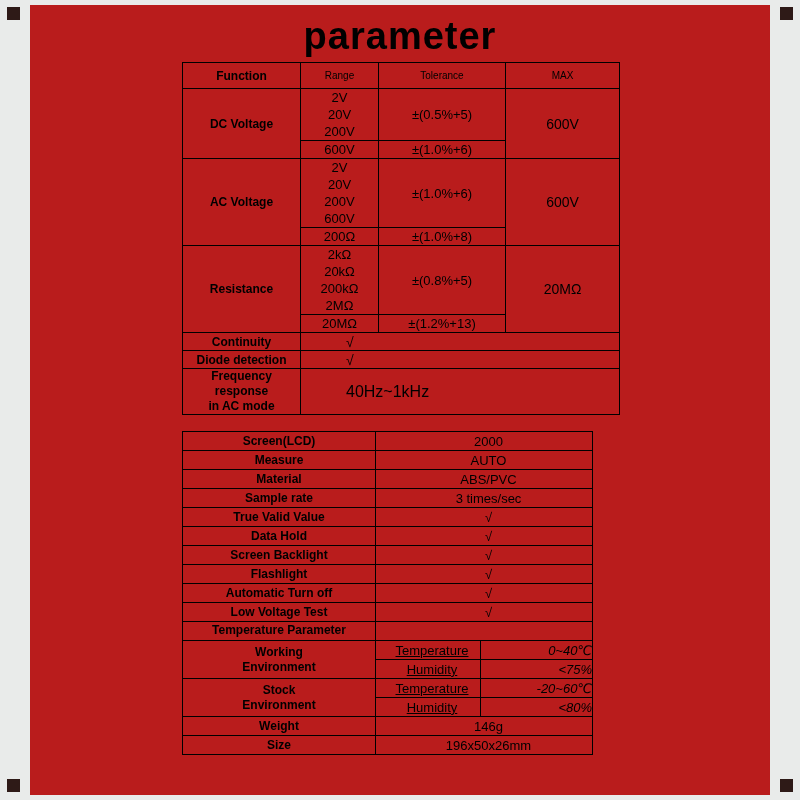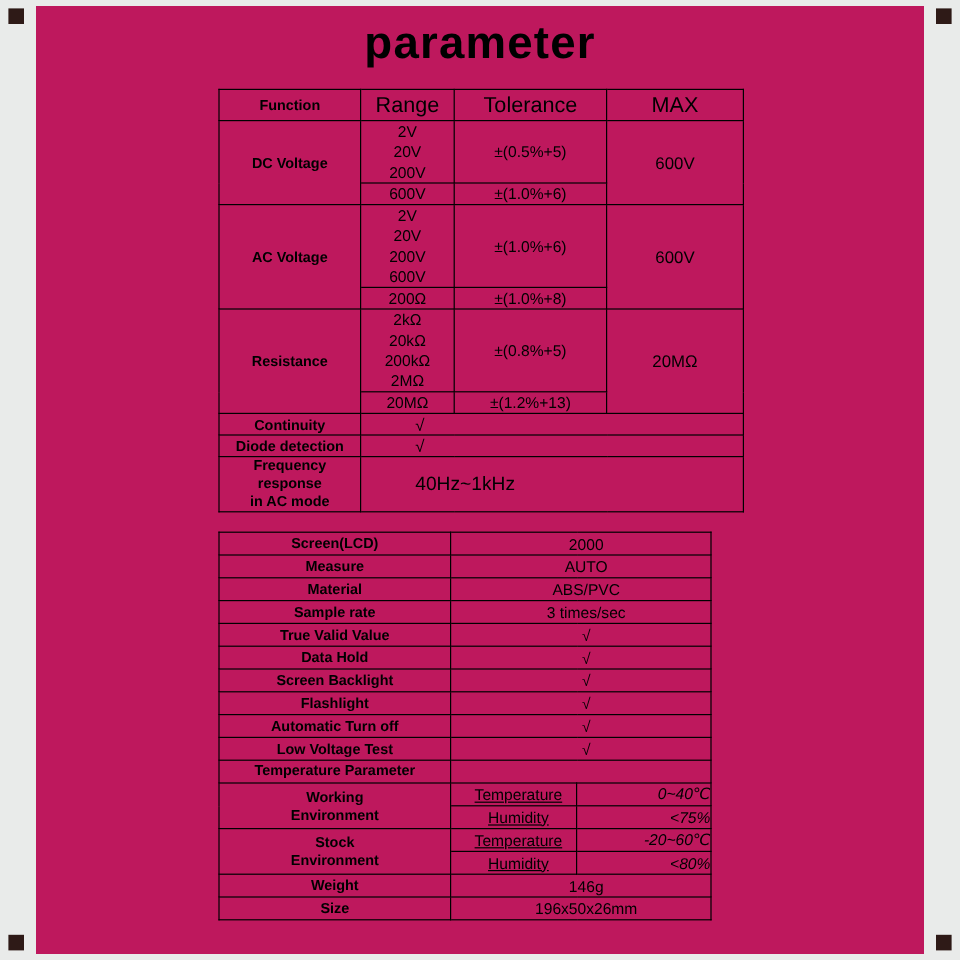--- a/index.html
+++ b/index.html
@@ -5,45 +5,45 @@
   * { margin:0; padding:0; box-sizing:border-box; }
   html,body { width:800px; height:800px; }
   body {
     background:#e9ebea;
     font-family:"Liberation Sans","DejaVu Sans",sans-serif;
     color:#000;
   }
   .canvas { position:relative; width:800px; height:800px; overflow:hidden; }
   .page {
     position:absolute; left:30px; right:30px; top:5px; bottom:5px;
-    background:#be185d;
+    background:#b91c1c;
   }
   .corner-mark {
     position:absolute; width:13px; height:13px; background:#2e1a17;
   }
   .cm-tl { left:7px; top:7px; }
   .cm-tr { right:7px; top:7px; }
   .cm-bl { left:7px; bottom:8px; }
   .cm-br { right:7px; bottom:8px; }
 
   .title {
     text-align:center; font-size:38px; font-weight:bold;
     padding-top:10px; letter-spacing:1px;
   }
 
   table { border-collapse:collapse; table-layout:fixed; }
   td { overflow:hidden; }
 
   
-  .spec-table { margin:16px 0 0 152px; width:437px; }
+  .spec-table { margin:4px 0 0 152px; width:437px; }
   .spec-table td {
     border:1px solid #000; text-align:center; vertical-align:middle;
     font-size:13px;
   }
-  .spec-table .hdr { font-size:18px; height:26px; }
+  .spec-table .hdr { font-size:10px; height:26px; }
   .spec-table .hdr-fn { font-weight:bold; font-size:12px; }
   .fn-cell { font-weight:bold; font-size:12px !important; }
   .range-line { line-height:17px; }
   .max-cell { font-size:14px !important; }
   .r-sm { height:18px; }
   .r-freq { height:34px; }
   .wide-val { text-align:left !important; padding-left:45px; font-size:14px !important; }
   .freq-val { font-size:16px !important; }
   .pre { white-space:pre-line; line-height:15px; }
 

